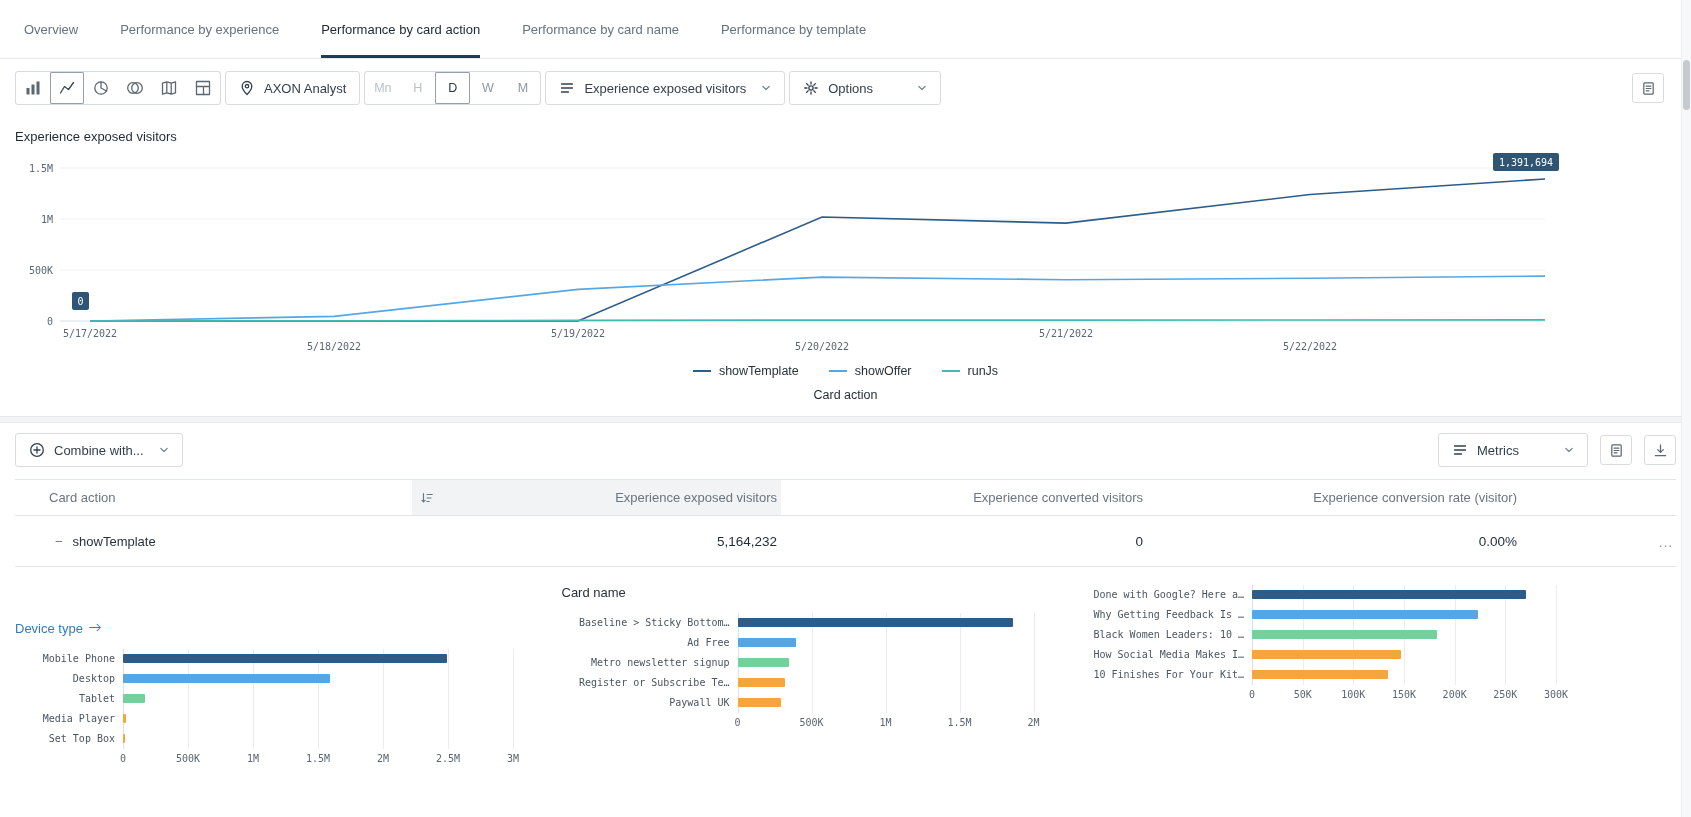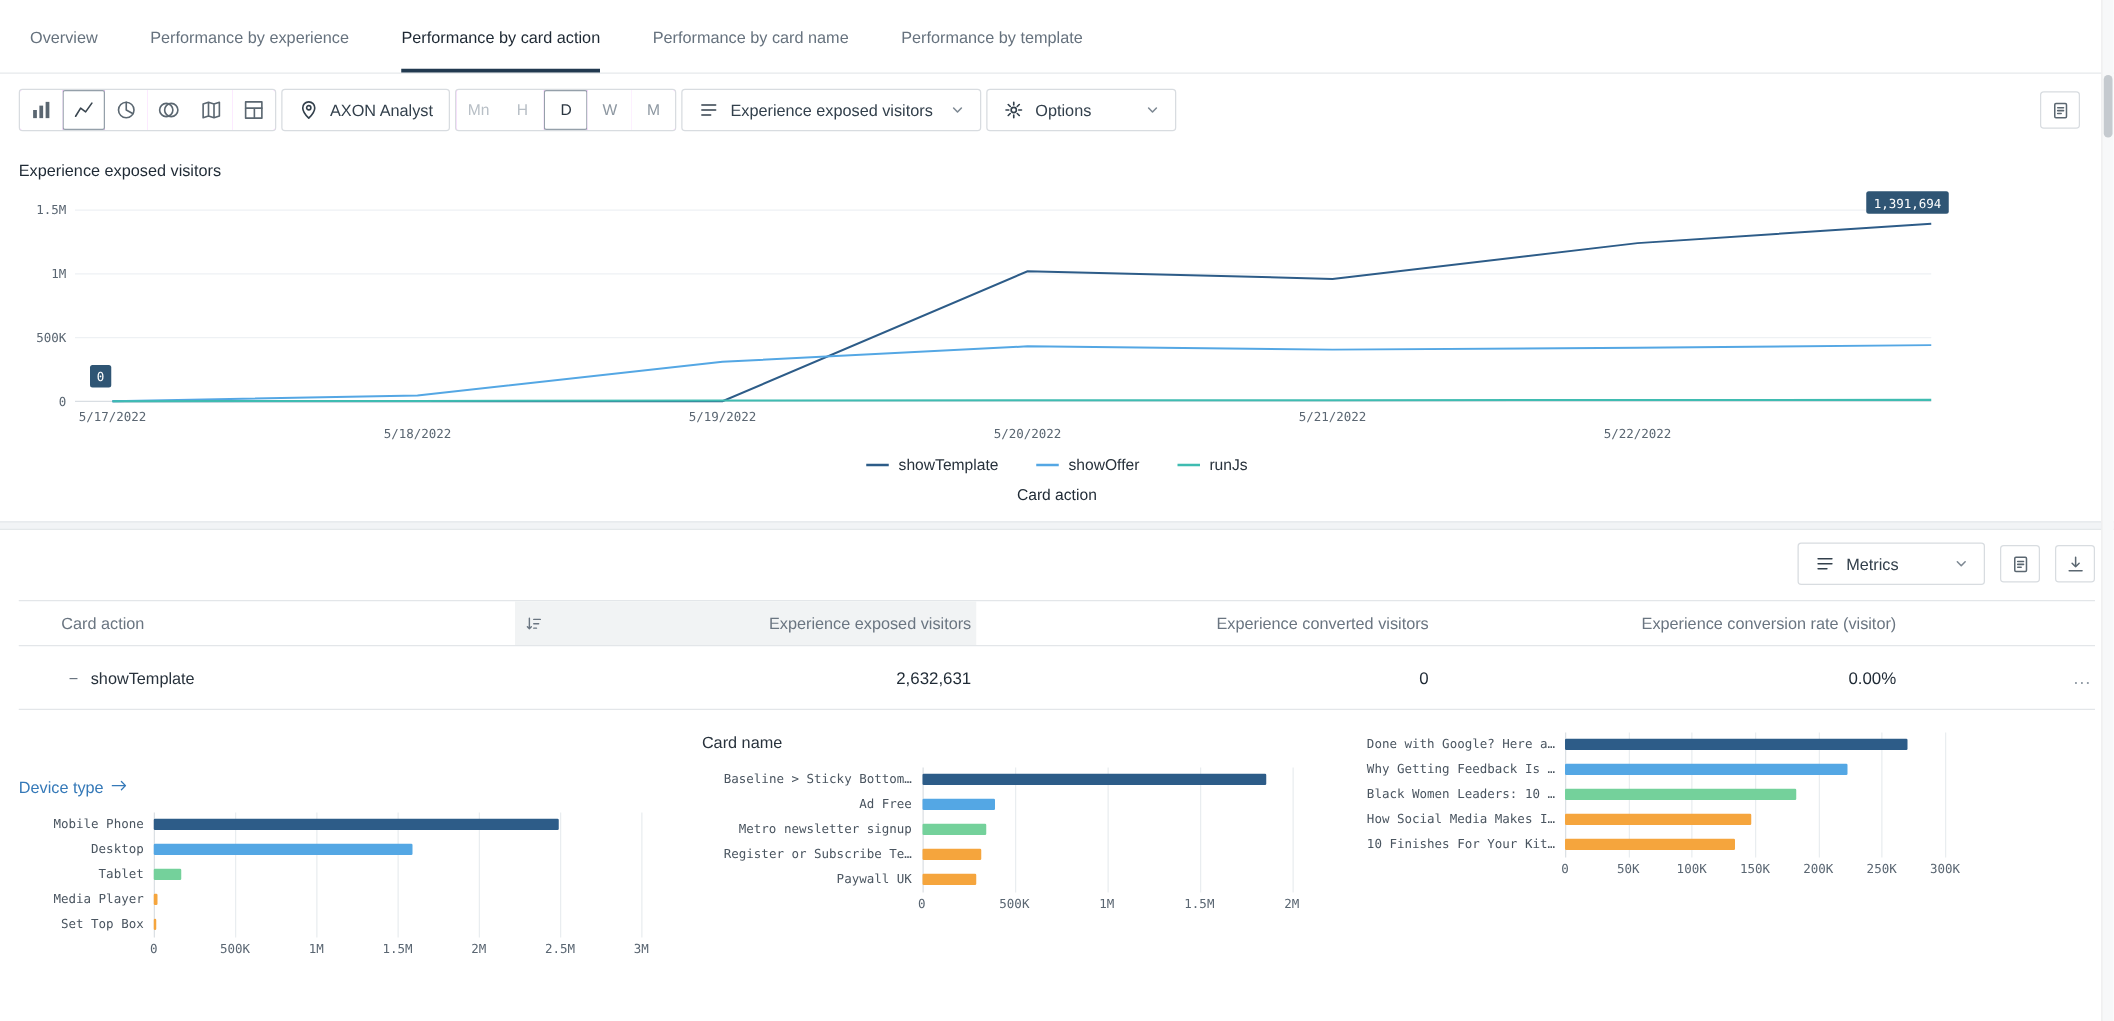--- a/index.html
+++ b/index.html
@@ -251,20 +251,34 @@
           <span class="lswatch" style="background:#3fbcb1"></span>
           <span>runJs</span>
         </div>
       </div>
     <div class="chart-xlabel">Card action</div>
   </div>
 
   <div class="band"></div>
 
   <div class="table-toolbar">
+    <button class="btn">
+      <span class="icn" id="plus-slot">
+          <svg width="16" height="16" viewBox="0 0 16 16">
+            <circle cx="8" cy="8" r="6.3" fill="none" stroke="currentColor" stroke-width="1.3" stroke-linecap="round" stroke-linejoin="round"></circle>
+            <path d="M8 5 V11 M5 8 H11" fill="none" stroke="currentColor" stroke-width="1.3" stroke-linecap="round" stroke-linejoin="round"></path>
+          </svg>
+        </span>
+      <span>Combine with...</span>
+      <span class="icn chev" id="chev-slot-3">
+          <svg width="10" height="10" viewBox="0 0 16 16">
+            <path d="M3 5.5 L8 10.5 L13 5.5" fill="none" stroke="currentColor" stroke-width="2" stroke-linecap="round" stroke-linejoin="round"></path>
+          </svg>
+        </span>
+    </button>
     <div class="t-right">
       <button class="btn wide" style="min-width:150px">
         <span class="icn" id="list-slot-2">
             <svg width="16" height="16" viewBox="0 0 16 16">
               <path d="M2.5 4 H13.5 M2.5 8 H13.5 M2.5 12 H9.5" fill="none" stroke="currentColor" stroke-width="1.3" stroke-linecap="round" stroke-linejoin="round"></path>
             </svg>
           </span>
         <span>Metrics</span>
         <span class="icn chev" id="chev-slot-4">
             <svg width="10" height="10" viewBox="0 0 16 16">
@@ -310,21 +324,21 @@
           <span>Experience conversion rate (visitor)</span>
         </div>
         <div class="th"></div>
       </div>
     <div id="tbody">
         <div class="trow">
           <div class="td name">
             <span class="expander">−</span>
             <span>showTemplate</span>
           </div>
-          <div class="td num">2,632,631</div>
+          <div class="td num">5,164,232</div>
           <div class="td num">0</div>
           <div class="td num">0.00%</div>
           <div class="rowmenu">…</div>
         </div>
       </div>
   </div>
 
   <div class="minis" id="minis">
       <div class="mini" style="width: 506px;">
         <div class="mini-title link"><span>Device type</span><span class="icn arrow">

